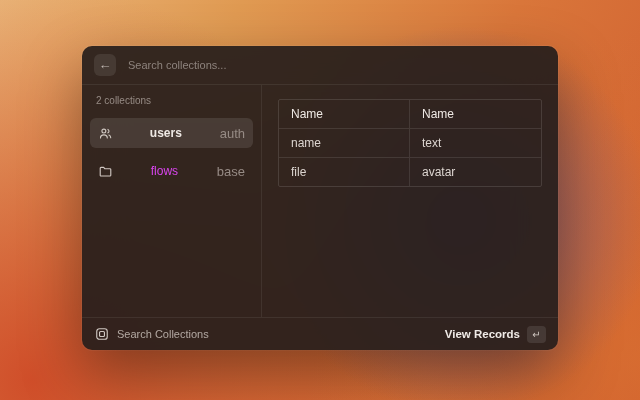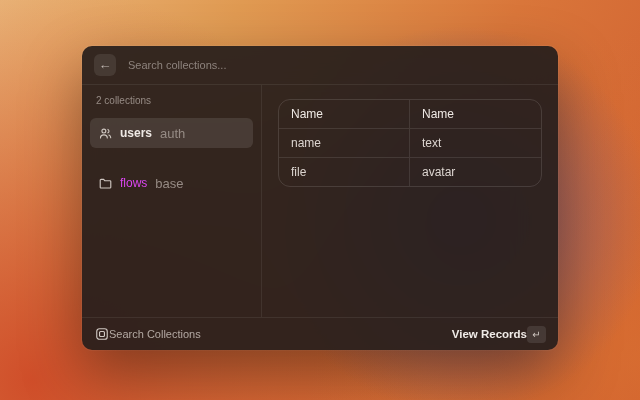--- a/index.html
+++ b/index.html
@@ -92,23 +92,24 @@
     color: #968b85;
     padding: 0 6px 12px 6px;
   }
   .side-item {
     display: flex;
     align-items: center;
     gap: 8px;
     height: 30px;
     border-radius: 6px;
     padding: 0 8px;
-    margin-bottom: 20px;
+    margin-bottom: 8px;
     cursor: pointer;
     font-size: 12px;
+    justify-content: space-between;
   }
   .side-item.selected { background: rgba(255, 255, 255, 0.1); }
   .side-item .item-icon {
     width: 14px;
     height: 14px;
     flex: 0 0 14px;
     display: flex;
     align-items: center;
     justify-content: center;
     color: #cfc7c1;
@@ -125,21 +126,21 @@
     min-width: 0;
   }
   .schema-title {
     font-size: 13px;
     font-weight: 700;
     color: #f2ede9;
     margin: 0 0 10px 0;
   }
   .schema-table {
     border: 1px solid rgba(255, 255, 255, 0.12);
-    border-radius: 12px;
+    border-radius: 2px;
     font-size: 12px;
   }
   .table-row {
     display: grid;
     grid-template-columns: 1fr 1fr;
     border-bottom: 1px solid rgba(255, 255, 255, 0.1);
   }
   .table-row:last-child { border-bottom: none; }
   .table-cell {
     padding: 7px 12px;
@@ -155,34 +156,36 @@
     height: 32px;
     display: flex;
     align-items: center;
     justify-content: space-between;
     padding: 0 12px;
     border-top: 1px solid rgba(255, 255, 255, 0.07);
   }
   .footer-left {
     display: flex;
     align-items: center;
+    gap: 8px;
     color: #b3a9a3;
     font-size: 11px;
   }
   .app-logo {
     width: 15px;
     height: 15px;
     display: flex;
     align-items: center;
     justify-content: center;
     color: #cfc7c1;
   }
   .footer-action {
     display: flex;
     align-items: center;
+    gap: 7px;
     background: transparent;
     border: none;
     padding: 0;
     cursor: pointer;
     color: #f0ebe7;
     font-size: 11.5px;
     font-weight: 700;
     font-family: "Liberation Sans", sans-serif;
   }
   .enter-key {

